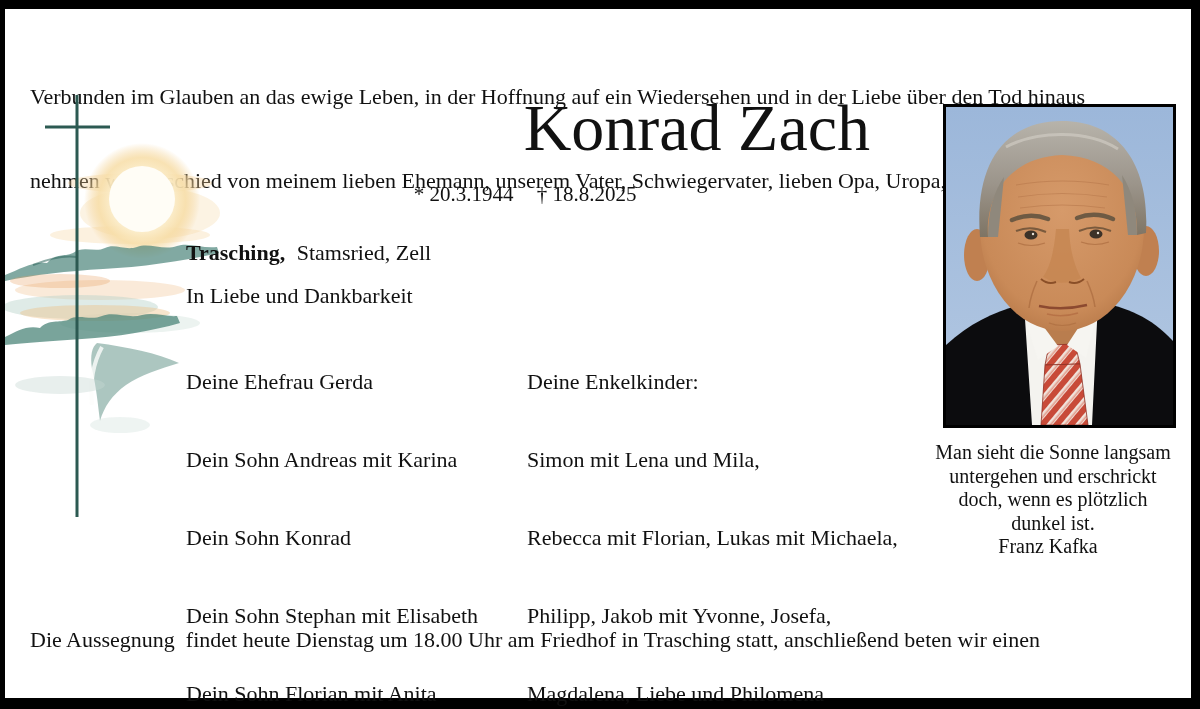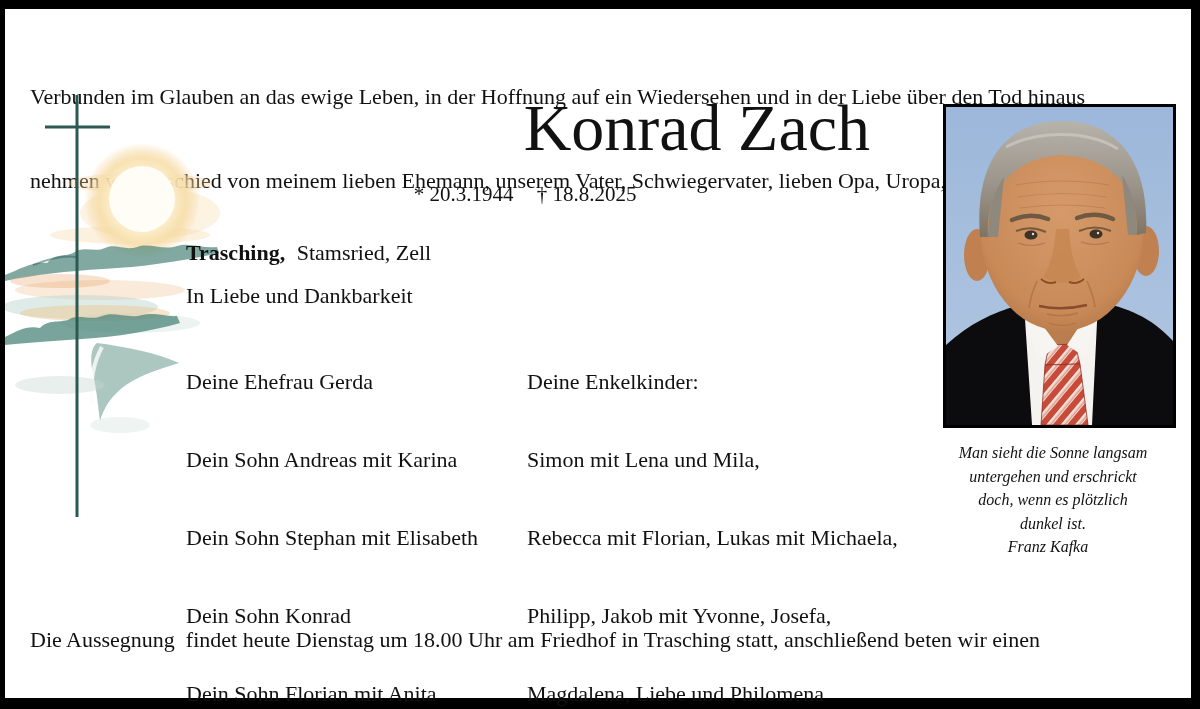--- a/index.html
+++ b/index.html
@@ -14,21 +14,21 @@
   .dates .death{margin-left:18px;}
   .places{left:186px;top:234px;font-size:22px;margin-top:6px;}
   .places .primary{font-weight:bold;}
   .places .secondary{margin-left:6px;}
   .dedication{left:186px;top:283px;font-size:22px;}
   .family{font-size:22px;line-height:26px;white-space:pre;}
   .family-left{left:186px;top:317px;}
   .family-right{left:527px;top:317px;}
   .photo-frame{left:943px;top:104px;width:227px;height:318px;border:3px solid #000;background:#a4bedd;}
   .photo-frame svg{display:block;}
-  .quote{left:922px;top:441px;width:262px;text-align:center;font-style:italic;font-size:16px;line-height:23.5px;}
+  .quote{left:922px;top:441px;width:262px;text-align:center;font-size:20px;line-height:23.5px;}
   .quote .attribution{text-align:center;padding-right:10px;margin-top:0;}
   .funeral{left:30px;top:575px;font-size:22px;line-height:26px;white-space:pre;}
 </style>
 </head>
 <body>
 
 <div class="page">
   <div class="sheet"></div>
 
   <div class="abs intro">
@@ -88,22 +88,22 @@
   <div class="abs places">
     <span class="primary">Trasching,</span>
     <span class="secondary">Stamsried, Zell</span>
   </div>
 
   <div class="abs dedication">In Liebe und Dankbarkeit</div>
 
   <div class="abs family family-left">
     <div>Deine Ehefrau Gerda</div>
     <div>Dein Sohn Andreas mit Karina</div>
+    <div>Dein Sohn Konrad</div>
     <div>Dein Sohn Stephan mit Elisabeth</div>
-    <div>Dein Sohn Konrad</div>
     <div>Dein Sohn Florian mit Anita</div>
     
   </div>
 
   <div class="abs family family-right">
     <div>Deine Enkelkinder:</div>
     <div>Simon mit Lena und Mila,</div>
     <div>Rebecca mit Florian, Lukas mit Michaela,</div>
     <div>Philipp, Jakob mit Yvonne, Josefa,</div>
     <div>Magdalena, Liebe und Philomena</div>

